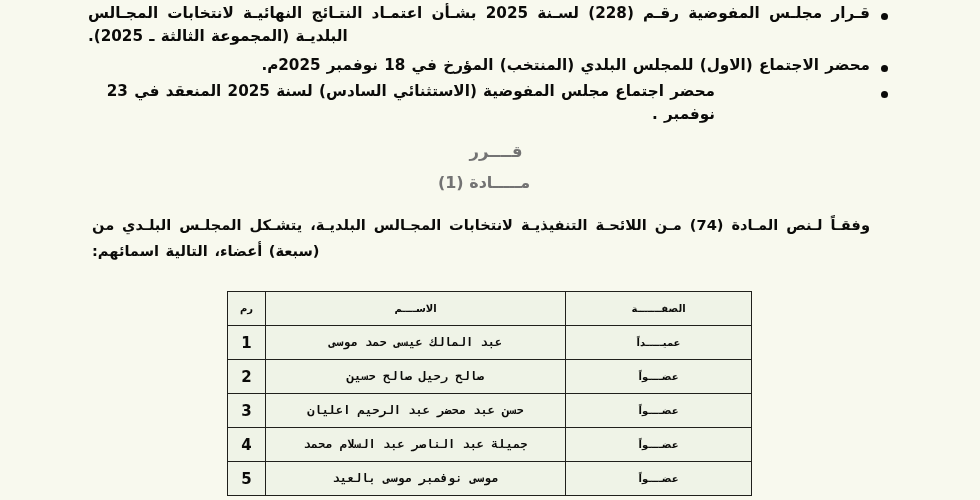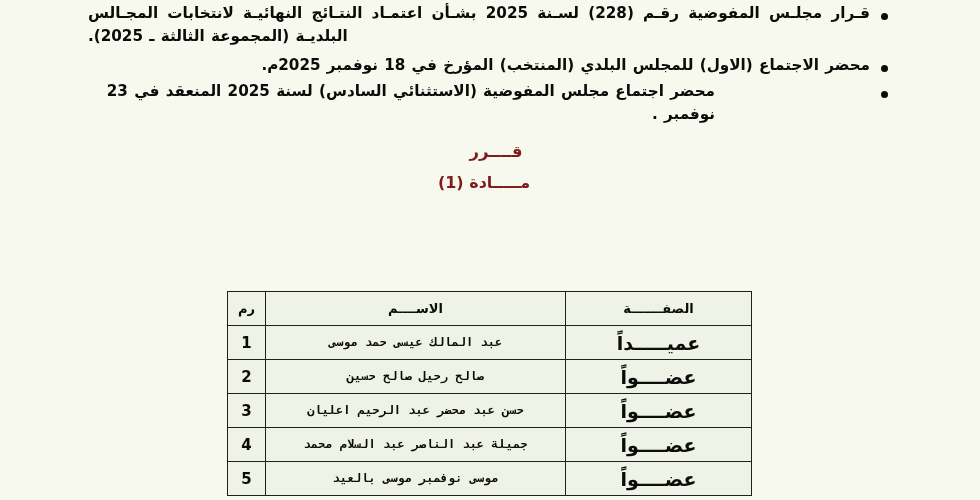--- a/index.html
+++ b/index.html
@@ -64,21 +64,21 @@
     border-radius: 50%;
   }
 
   
   .center-heading {
     position: absolute;
     left: 12px;
     right: 0;
     text-align: center;
     font-weight: bold;
-    color: #7f1d1d;
+    color: #737373;
   }
   #heading-qarrar {
     top: 142px;
     font-size: 16.5px;
     letter-spacing: 1px;
   }
   #heading-madda {
     top: 173px;
     font-size: 16px;
     letter-spacing: 0.4px;
@@ -115,28 +115,28 @@
   #members-table td {
     border: 1px solid #20201c;
     height: 33px;
     padding: 0 8px;
     text-align: center;
     vertical-align: middle;
     font-size: 14.4px;
     background: #eff3e7;
     color: #0b0b09;
   }
-  #members-table th { font-size: 13px; letter-spacing: 0.3px; }
+  #members-table th { font-size: 10px; letter-spacing: 0.3px; }
   .col-no   { width: 38px; }
   .col-name { width: 300px; }
   .col-role { width: 186px; }
 
   #members-table td.cell-no   { font-size: 15px; font-family: "DejaVu Sans", sans-serif; }
   #members-table td.cell-name { font-size: 12px; font-family: Liberation Mono, monospace; }
-  #members-table td.cell-role { font-size: 19px; letter-spacing: 0.2px; }
+  #members-table td.cell-role { font-size: 10px; letter-spacing: 0.2px; }
 </style>
 </head>
 <body>
 
 <div id="page">
 
   <ul class="bullet-list">
     <li class="bullet-item b1">
       <span class="bullet-dot"></span>
       <span>قـرار مجلـس المفوضية رقـم (228) لسـنة 2025 بشـأن اعتمـاد النتـائج النهائيـة لانتخابات المجـالس البلديـة (المجموعة الثالثة ـ 2025).</span>
@@ -148,20 +148,24 @@
     <li class="bullet-item b3">
       <span class="bullet-dot"></span>
       <span>محضر اجتماع مجلس المفوضية (الاستثنائي السادس) لسنة 2025 المنعقد في 23 نوفمبر .</span>
     </li>
   </ul>
 
   <div class="center-heading" id="heading-qarrar">قــــرر</div>
 
   <div class="center-heading" id="heading-madda">مـــــادة (1)</div>
 
+  <div id="intro-paragraph">
+    <span class="indent"></span><span>وفقـاً لـنص المـادة (74) مـن اللائحـة التنفيذيـة لانتخابات المجـالس البلديـة، يتشـكل المجلـس البلـدي</span>
+    <span>من (سبعة) أعضاء، التالية اسمائهم:</span>
+  </div>
 
   <table id="members-table">
     <colgroup>
       <col class="col-role">
       <col class="col-name">
       <col class="col-no">
     </colgroup>
     <thead>
       <tr>
         <th>الصفـــــــة</th>

